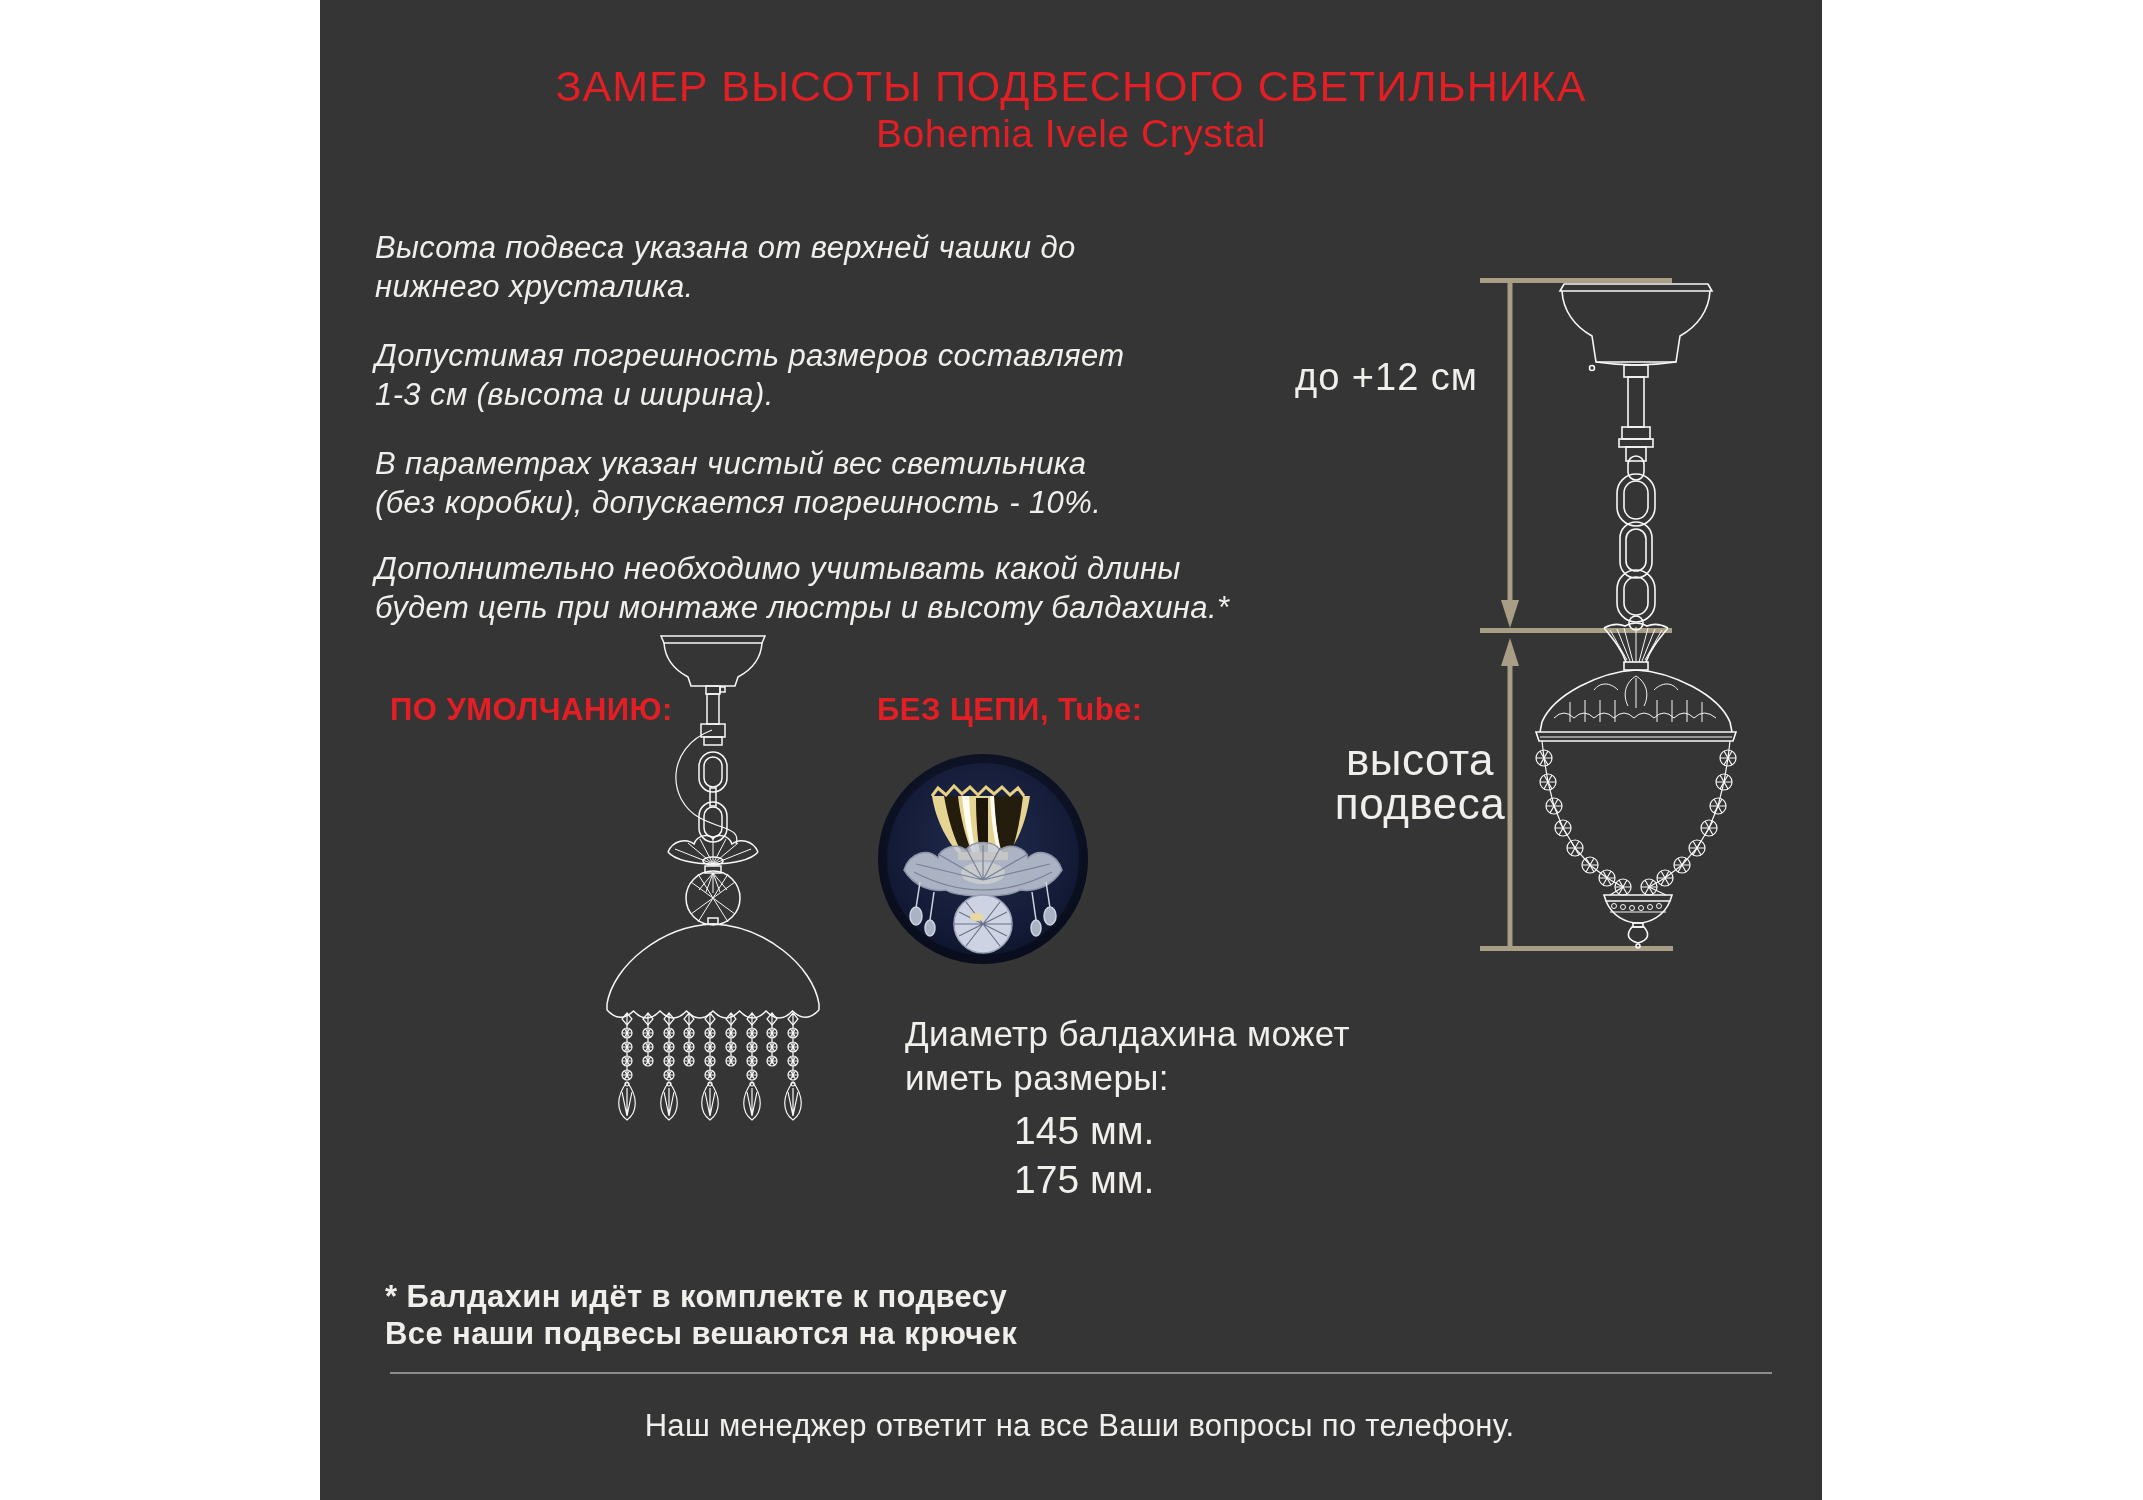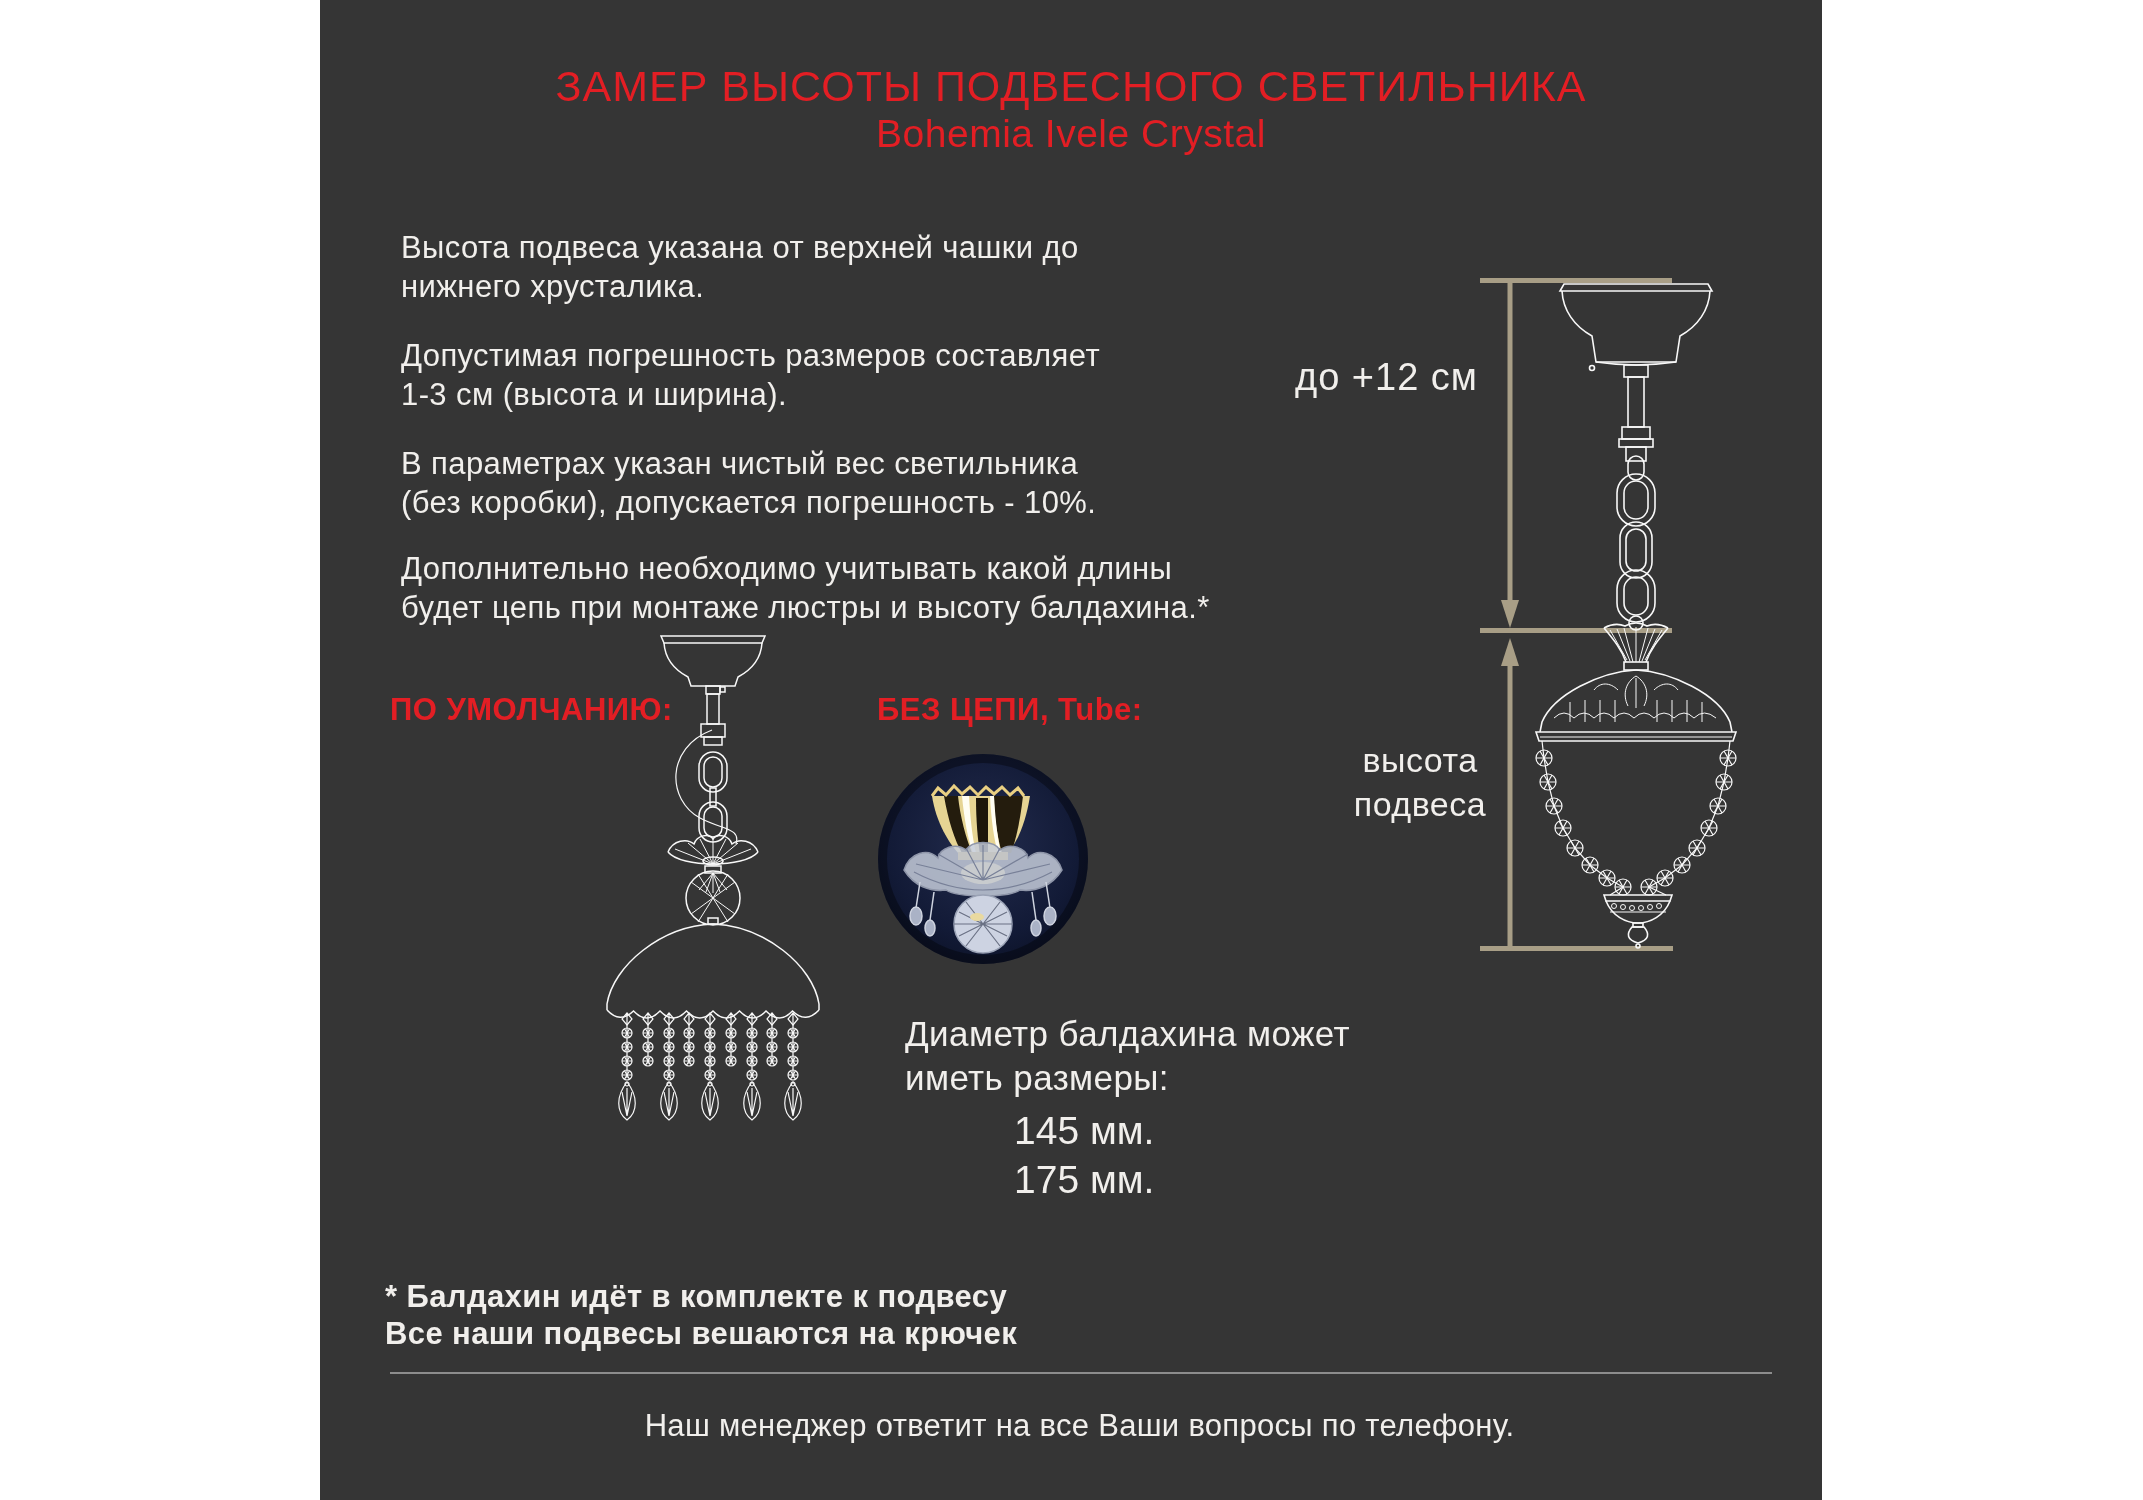--- a/index.html
+++ b/index.html
@@ -13,36 +13,36 @@
   }
   html,body{margin:0;padding:0;background:#fff;}
   .page{position:relative;width:2143px;height:1500px;background:var(--page-bg);overflow:hidden;
         font-family:"Liberation Sans", sans-serif;}
   .panel{position:absolute;left:320px;top:0;width:1502px;height:1500px;background:var(--panel-bg);}
   .abs{position:absolute;}
   .title{left:0;right:0;top:62px;text-align:center;color:var(--accent-red);
          font-size:43px;letter-spacing:1px;white-space:nowrap;}
   .subtitle{left:0;right:0;top:112px;text-align:center;color:var(--accent-red);
          font-size:39px;letter-spacing:.5px;}
-  .para{left:81px;color:var(--text-light);font-size:31px;line-height:39px;
-        letter-spacing:.4px;white-space:pre-line;}
+  .para{left:55px;color:var(--text-light);font-size:31px;line-height:39px;
+        letter-spacing:.4px;white-space:pre-line;font-style:italic;}
   .p1{top:228px;}
   .p2{top:336px;}
   .p3{top:444px;}
   .p4{top:549px;}
   .red-label{color:var(--accent-red);font-size:31px;font-weight:bold;letter-spacing:.5px;top:692px;}
   .label-default{left:70px;}
   .label-nochain{left:557px;}
   .left-drawing{left:275px;top:630px;}
   .photo{left:556px;top:752px;}
   .right-drawing{left:1150px;top:270px;}
   .dim-chain{left:938px;width:220px;top:356px;text-align:right;color:var(--text-light);
              font-size:38px;letter-spacing:1px;}
   .dim-height{left:1010px;width:180px;top:738px;text-align:center;color:var(--text-light);
-             font-size:34px;line-height:44px;white-space:pre-line;letter-spacing:.5px;}
+             font-size:44px;line-height:44px;white-space:pre-line;letter-spacing:.5px;}
   .diam-heading{left:585px;top:1012px;color:var(--text-light);font-size:35px;line-height:44px;
              white-space:pre-line;letter-spacing:.4px;}
   .size-list{left:694px;top:1106px;color:var(--text-light);font-size:39px;line-height:49px;}
   .footnote{left:65px;top:1254px;color:var(--text-light);font-size:31px;line-height:37px;
              font-weight:bold;white-space:pre-line;letter-spacing:.4px;margin-top:24px;}
   .divider{left:70px;top:1372px;width:1382px;height:2px;background:var(--divider-gray);}
   .footer{left:17px;right:0;top:1408px;text-align:center;color:var(--text-light);font-size:31px;
              letter-spacing:.3px;}
   svg{display:block;}
 </style>

